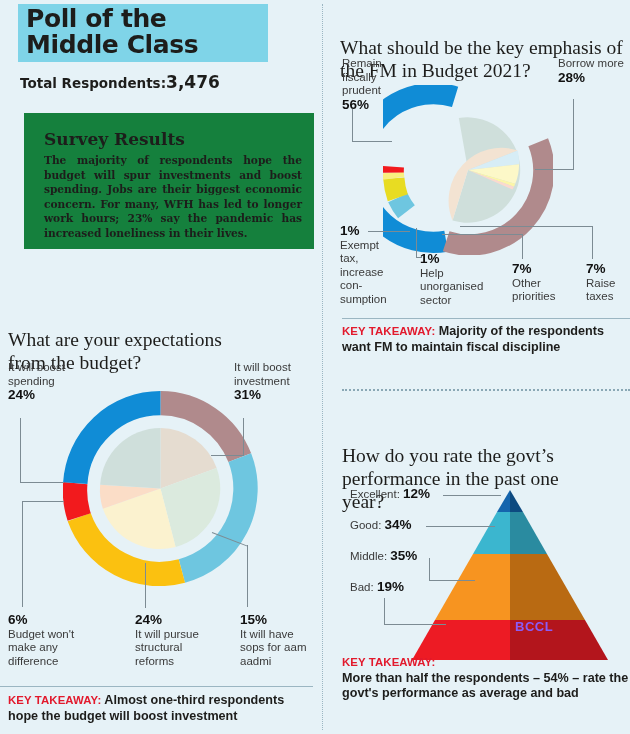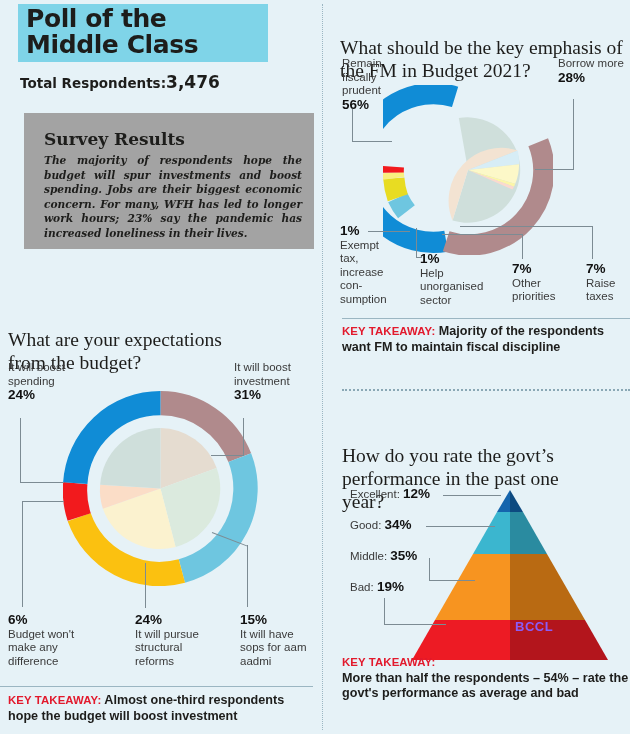--- a/index.html
+++ b/index.html
@@ -94,41 +94,40 @@
     font-weight: bold;
     font-size: 13.5px;
     color: #1d1d1b;
   }
   #respondents .num { font-size: 17px; margin-left: 0; }
 
   #survey-box {
     position: absolute;
     left: 24px; top: 113px;
     width: 290px; height: 136px;
-    background: #a3a3a3;
+    background: #15803d;
   }
   #survey-title {
     position: absolute;
     left: 20px; top: 16px;
     font-family: "DejaVu Serif", serif;
     font-weight: bold;
     font-size: 17px;
     color: #1d1d1b;
   }
   #survey-body {
     position: absolute;
     left: 20px; top: 40px;
     width: 258px;
     font-family: "DejaVu Serif", serif;
     font-weight: bold;
     font-size: 10.6px;
     line-height: 14.6px;
     color: #1d1d1b;
     text-align: justify;
-    font-style: italic;
   }
 
   
   .donut-wrap { position: absolute; }
   .pyr-wrap { position: absolute; }
 
   .bccl {
     position: absolute;
     font-family: "Liberation Sans", sans-serif;
     font-weight: bold;

